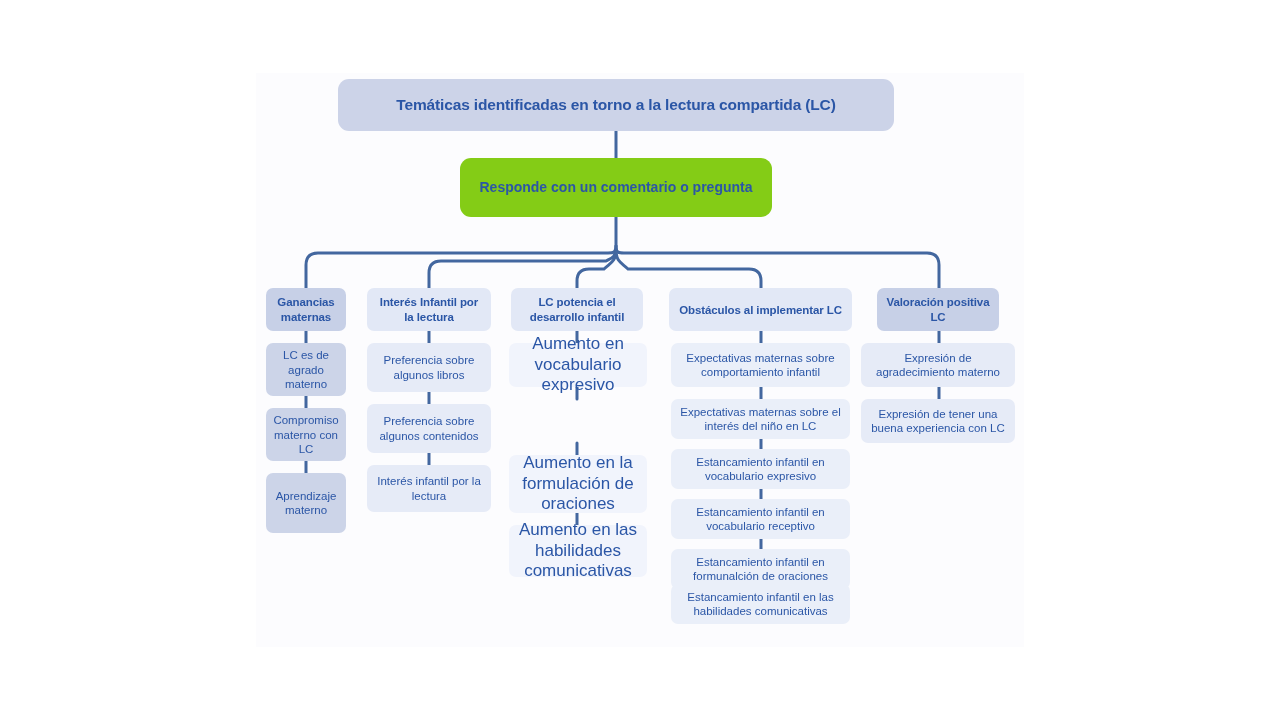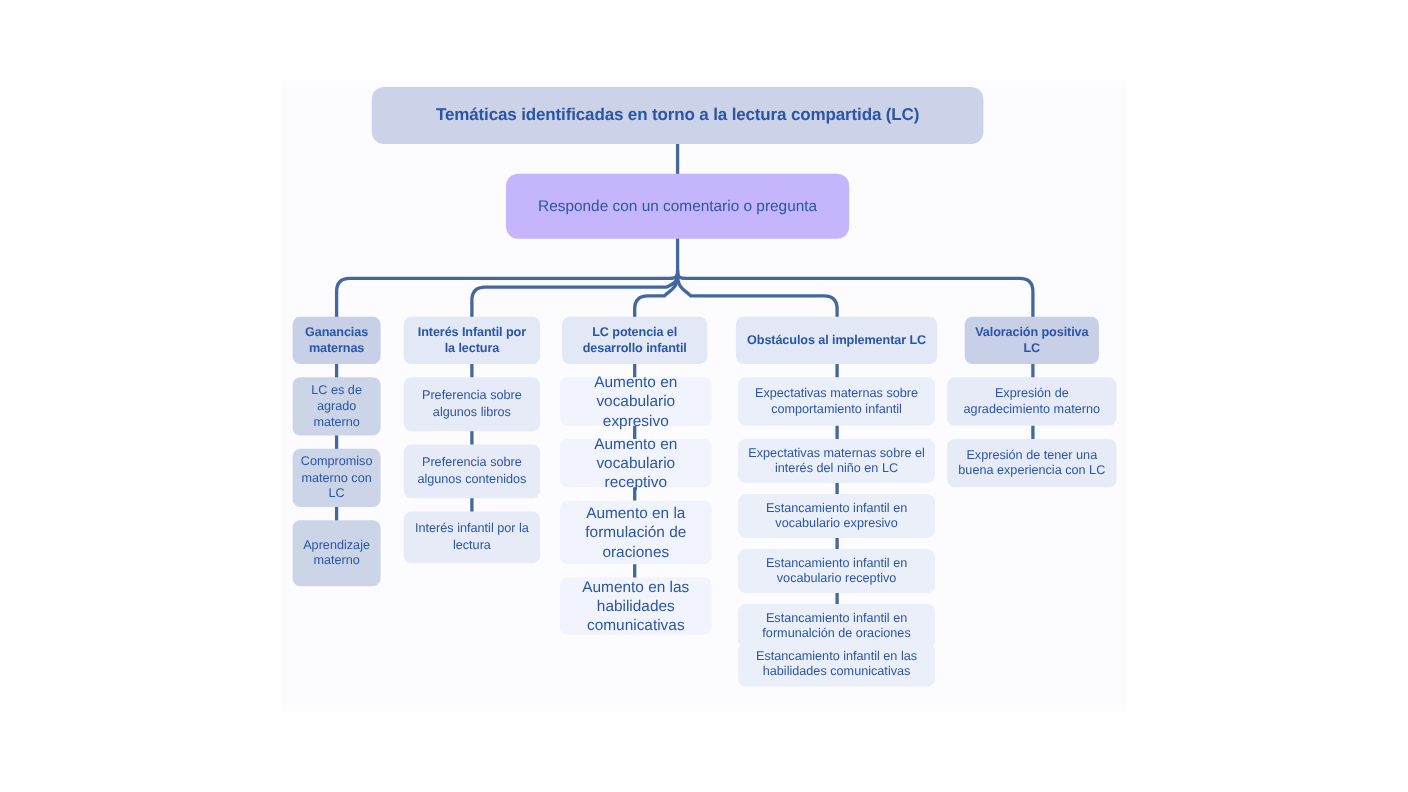--- a/index.html
+++ b/index.html
@@ -56,22 +56,22 @@
 
   
   .tier-title {
     background: #ccd3e8;
     font-weight: bold;
     font-size: 15.5px;
     letter-spacing: -0.15px;
     border-radius: 11px;
   }
   .tier-sub {
-    background: #c4b5fd;
-    font-weight: normal;
+    background: #84cc16;
+    font-weight: bold;
     font-size: 14px;
     border-radius: 11px;
   }
   .head-dark {
     background: #c7d0e7;
     font-weight: bold;
     font-size: 11.5px;
     letter-spacing: -0.1px;
   }
   .head-light {
@@ -83,21 +83,21 @@
   .cell-dark {
     background: #ccd4e8;
     font-size: 11.5px;
   }
   .cell-mid {
     background: #e6ebf7;
     font-size: 11.5px;
   }
   .cell-light {
     background: #f1f4fc;
-    font-size: 14px;
+    font-size: 17px;
   }
   .cell-pale {
     background: #eaeff9;
     font-size: 11.5px;
   }
 
   .node span { display: block; }
 </style>
 </head>
 <body>
@@ -176,23 +176,20 @@
   <div class="node cell-mid" style="left:367px; top:465px; width:124px; height:47px;">
     <span>Interés infantil por la lectura</span>
   </div>
 
   <div class="node head-light" style="left:511px; top:288px; width:132px; height:43px;">
     <span>LC potencia el desarrollo infantil</span>
   </div>
   <div class="node cell-light" style="left:509px; top:343px; width:138px; height:44px;">
     <span>Aumento en vocabulario expresivo</span>
   </div>
-  <div class="node cell-light" style="left:509px; top:399px; width:138px; height:44px;">
-    <span>Aumento en vocabulario receptivo</span>
-  </div>
   <div class="node cell-light" style="left:509px; top:455px; width:138px; height:58px;">
     <span>Aumento en la formulación de oraciones</span>
   </div>
   <div class="node cell-light" style="left:509px; top:525px; width:138px; height:52px;">
     <span>Aumento en las habilidades comunicativas</span>
   </div>
 
   <div class="node head-light" style="left:669px; top:288px; width:183px; height:43px;">
     <span>Obstáculos al implementar LC</span>
   </div>

